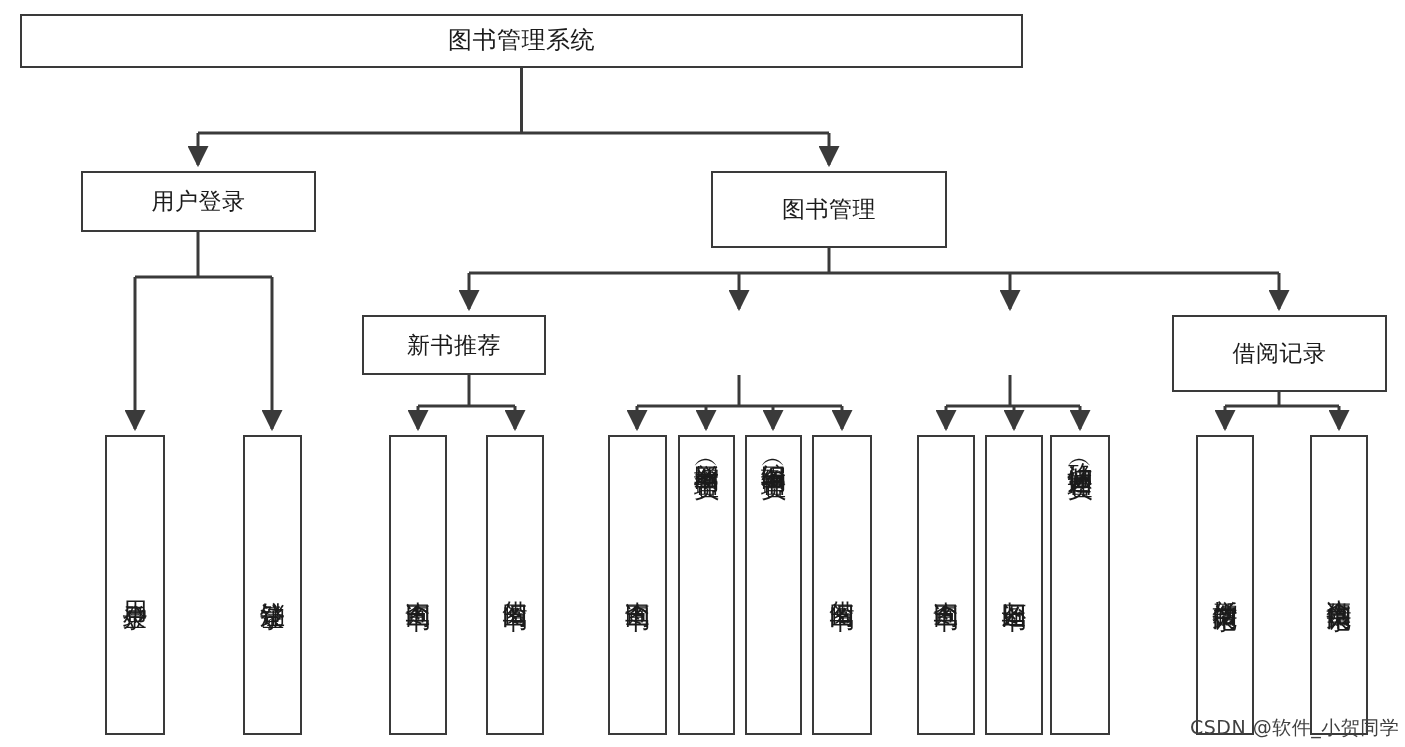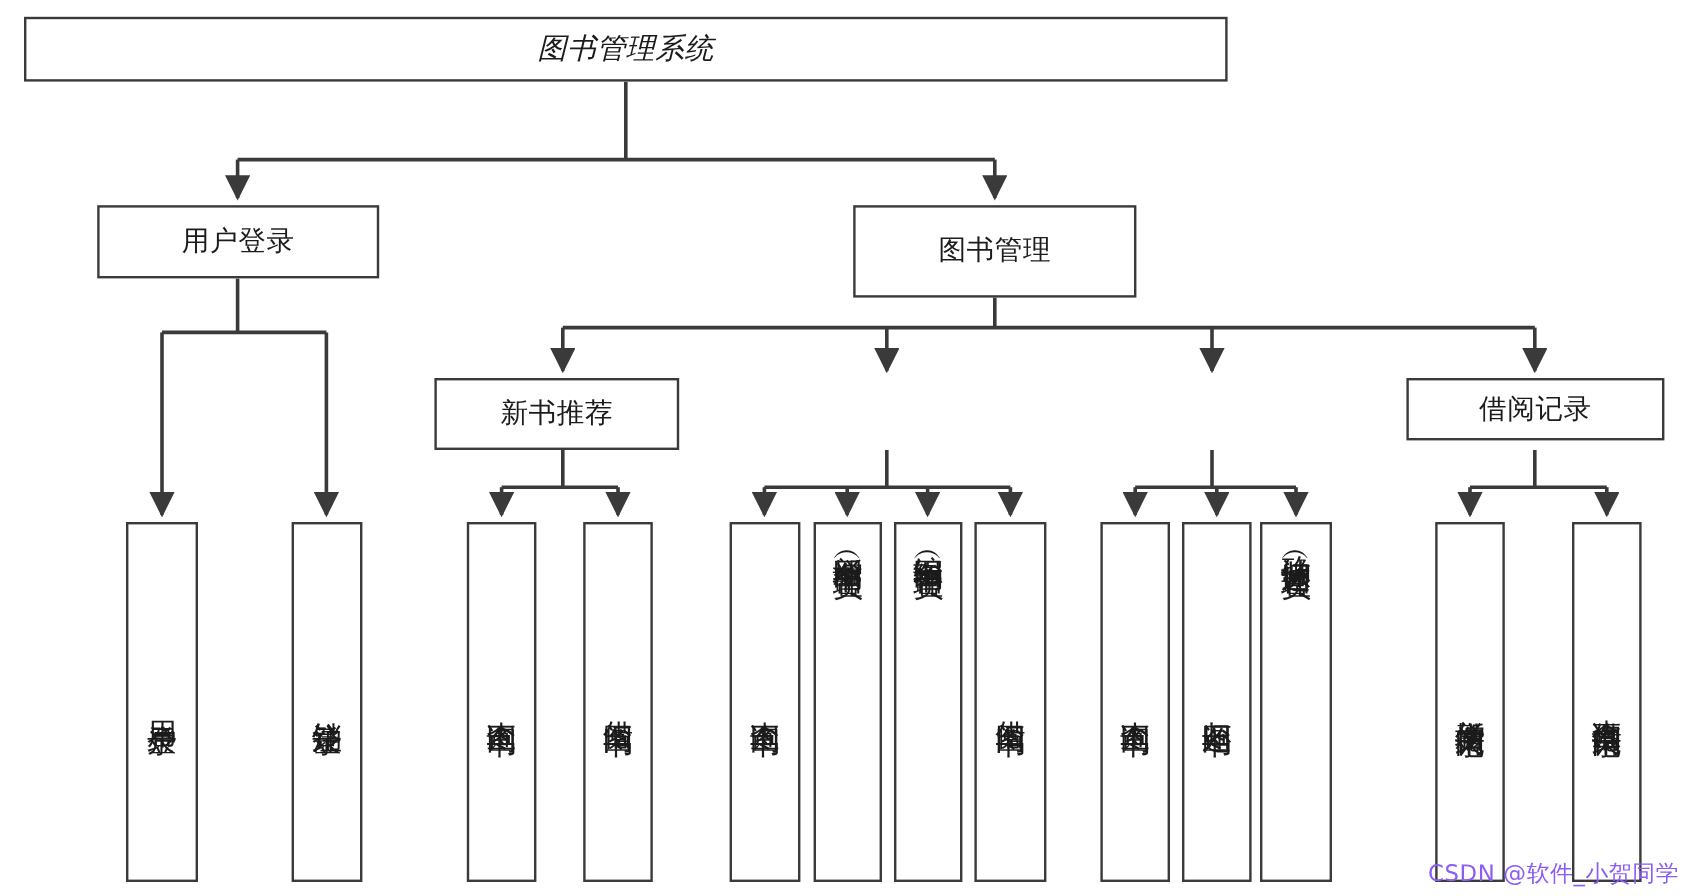--- a/index.html
+++ b/index.html
@@ -59,21 +59,21 @@
     line-height: 1.0;
     letter-spacing: 2px;
     margin: 0 auto;
   }
   .node.vert.centered {
     align-items: center;
     padding-top: 0;
   }
   #watermark {
     position: absolute;
-    color: #8b5cf6;
+    color: #404040;
     font-size: 19px;
     white-space: nowrap;
     letter-spacing: 0.5px;
   }
 </style>
 </head>
 <body>
 
 <div id="canvas">
 
@@ -120,35 +120,35 @@
       <path d="M 1014 406 L 1014 429" marker-end="url(#arrow)"></path>
       <path d="M 1080 406 L 1080 429" marker-end="url(#arrow)"></path>
 
       <path d="M 1279 375 L 1279 406"></path>
       <path d="M 1225 406 L 1339 406"></path>
       <path d="M 1225 406 L 1225 429" marker-end="url(#arrow)"></path>
       <path d="M 1339 406 L 1339 429" marker-end="url(#arrow)"></path>
     </g>
   </svg>
 
-  <div class="node horiz root" style="left: 20px; top: 14px; width: 1003px; height: 54px; font-style: italic;">
+  <div class="node horiz root" style="left: 20px; top: 14px; width: 1003px; height: 54px;">
     <span class="label">图书管理系统</span>
   </div>
 
   <div class="node horiz" style="left: 81px; top: 171px; width: 235px; height: 61px;">
     <span class="label">用户登录</span>
   </div>
   <div class="node horiz" style="left: 711px; top: 171px; width: 236px; height: 77px;">
     <span class="label">图书管理</span>
   </div>
 
-  <div class="node horiz" style="left: 362px; top: 315px; width: 204px; height: 60px;">
+  <div class="node horiz" style="left: 362px; top: 315px; width: 184px; height: 60px;">
     <span class="label">新书推荐</span>
   </div>
-  <div class="node horiz" style="left: 1172px; top: 315px; width: 215px; height: 52px;">
+  <div class="node horiz" style="left: 1172px; top: 315px; width: 215px; height: 77px;">
     <span class="label">借阅记录</span>
   </div>
 
   <div class="node vert centered" style="left: 105px; top: 435px; width: 60px; height: 300px;">
     <span class="label">用户登录</span>
   </div>
   <div class="node vert centered" style="left: 243px; top: 435px; width: 59px; height: 300px;">
     <span class="label">注销登录</span>
   </div>
   <div class="node vert centered" style="left: 389px; top: 435px; width: 58px; height: 300px;">

